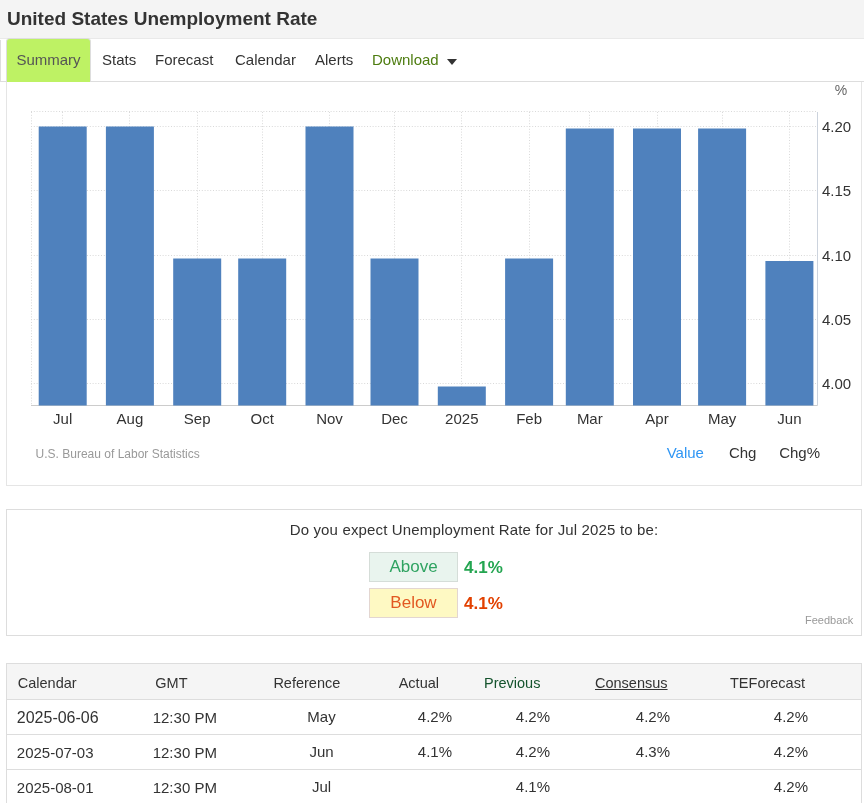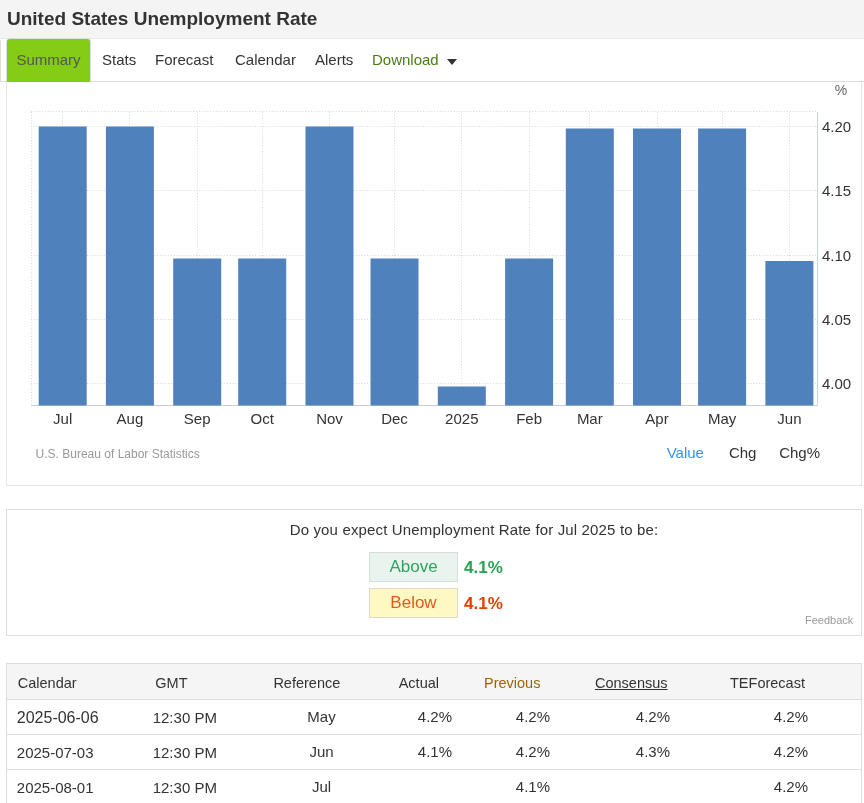--- a/index.html
+++ b/index.html
@@ -8,21 +8,21 @@
   .abs{position:absolute;}
 </style>
 </head>
 <body>
 
 <div class="abs" style="left:0;top:0;width:864px;height:38px;background:#f4f4f4;border-bottom:1px solid #e9e9e9;"></div>
 <div class="abs" style="left:7px;top:0;height:38px;line-height:37px;font-size:19px;font-weight:bold;color:#333;">United States Unemployment Rate</div>
 
 <div class="abs" style="left:0;top:81px;width:864px;height:1px;background:#ddd;"></div>
 <div class="abs" style="left:0;top:40px;width:1px;height:41px;background:#ddd;"></div>
-<div class="abs" style="left:6px;top:38px;width:85px;height:44px;background:#84cc16;border:1px solid #ddd;border-bottom:none;border-radius:4px 4px 0 0;box-sizing:border-box;z-index:2;text-align:center;line-height:42px;font-size:15px;color:#555;">Summary</div>
+<div class="abs" style="left:6px;top:38px;width:85px;height:44px;background:#bef264;border:1px solid #ddd;border-bottom:none;border-radius:4px 4px 0 0;box-sizing:border-box;z-index:2;text-align:center;line-height:42px;font-size:15px;color:#555;">Summary</div>
 <div class="abs" style="left:102px;top:38px;height:43px;line-height:43px;font-size:15px;color:#333;">Stats</div>
 <div class="abs" style="left:155px;top:38px;height:43px;line-height:43px;font-size:15px;color:#333;">Forecast</div>
 <div class="abs" style="left:235px;top:38px;height:43px;line-height:43px;font-size:15px;color:#333;">Calendar</div>
 <div class="abs" style="left:315px;top:38px;height:43px;line-height:43px;font-size:15px;color:#333;">Alerts</div>
 <div class="abs" style="left:372px;top:38px;height:43px;line-height:43px;font-size:15px;color:#4d7c0f;">Download</div>
 <div class="abs" style="left:447px;top:59px;width:0;height:0;border-left:5px solid transparent;border-right:5px solid transparent;border-top:6px solid #333;"></div>
 
 <div class="abs" style="left:6px;top:82px;width:854px;height:403px;border-left:1px solid #e5e5e5;border-right:1px solid #e5e5e5;border-bottom:1px solid #e5e5e5;">
 <svg width="854" height="403">
 
@@ -110,21 +110,21 @@
 <div class="abs" style="left:6px;top:663px;width:856px;height:141px;border:1px solid #ddd;box-sizing:border-box;"></div>
 <div class="abs" style="left:7px;top:664px;width:854px;height:35px;background:#f5f5f5;"></div>
 <div class="abs" style="left:7px;top:699px;width:854px;height:1px;background:#ddd;"></div>
 <div class="abs" style="left:7px;top:734px;width:854px;height:1px;background:#ddd;"></div>
 <div class="abs" style="left:7px;top:769px;width:854px;height:1px;background:#ddd;"></div>
 
 <div class="abs" style="left:17.8px;top:665px;height:35px;line-height:36px;font-size:14.5px;color:#333;">Calendar</div>
 <div class="abs" style="left:155.3px;top:665px;height:35px;line-height:36px;font-size:14.5px;color:#333;">GMT</div>
 <div class="abs" style="left:273.4px;top:665px;height:35px;line-height:36px;font-size:14.5px;color:#333;">Reference</div>
 <div class="abs" style="left:398.7px;top:665px;height:35px;line-height:36px;font-size:14.5px;color:#333;">Actual</div>
-<div class="abs" style="left:484px;top:665px;height:28px;line-height:36px;font-size:14.5px;color:#a16207;">Previous</div>
+<div class="abs" style="left:484px;top:665px;height:28px;line-height:36px;font-size:14.5px;color:#14532d;">Previous</div>
 <div class="abs" style="left:595px;top:665px;height:35px;line-height:36px;font-size:14.5px;color:#333;text-decoration:underline;">Consensus</div>
 <div class="abs" style="left:730px;top:665px;height:35px;line-height:36px;font-size:14.5px;color:#333;">TEForecast</div>
 
 <div class="abs" style="left:16.8px;top:700px;height:34px;line-height:36px;font-size:16px;color:#333;">2025-06-06</div>
 <div class="abs" style="left:152.7px;top:700px;height:34px;line-height:36px;font-size:15px;color:#333;">12:30 PM</div>
 <div class="abs" style="left:281.5px;top:700px;width:80px;text-align:center;height:34px;line-height:34px;font-size:15px;color:#333;">May</div>
 <div class="abs" style="left:372px;top:700px;width:80px;text-align:right;height:34px;line-height:34px;font-size:15px;color:#333;">4.2%</div>
 <div class="abs" style="left:470px;top:700px;width:80px;text-align:right;height:34px;line-height:34px;font-size:15px;color:#333;">4.2%</div>
 <div class="abs" style="left:590px;top:700px;width:80px;text-align:right;height:34px;line-height:34px;font-size:15px;color:#333;">4.2%</div>
 <div class="abs" style="left:728px;top:700px;width:80px;text-align:right;height:34px;line-height:34px;font-size:15px;color:#333;">4.2%</div>

